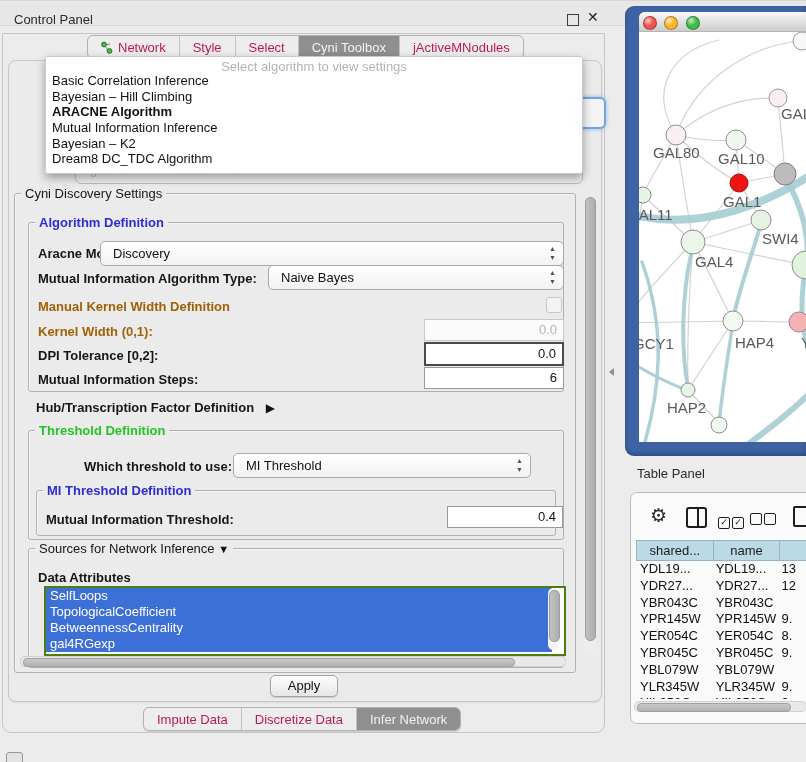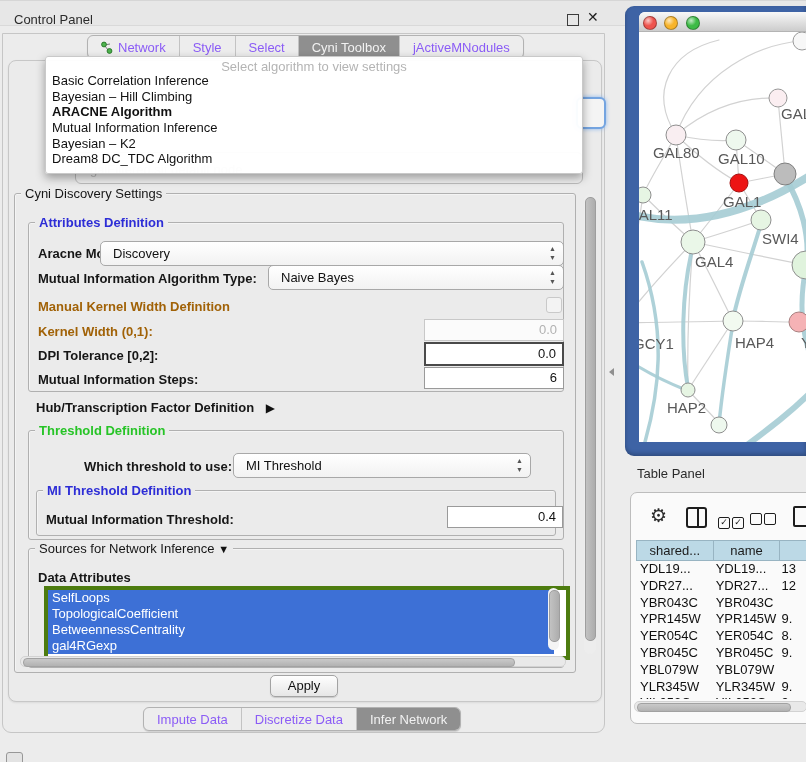--- a/index.html
+++ b/index.html
@@ -9,21 +9,21 @@
   .abs{position:absolute;}
   
   .cp-header{left:0;top:8;width:806px;height:24px;background:#e7e7e7;border-top:1px solid #d6d6d6;border-bottom:1px solid #d9d9d9;}
   .cp-title{left:14px;top:12px;font-size:13px;color:#2b2b2b;}
   .float-btn{left:567px;top:14px;width:10px;height:10px;border:1.5px solid #3c3c3c;background:transparent;}
   .close-btn{left:587px;top:9px;font-size:14px;font-weight:bold;color:#222;}
   .cp-box{left:2px;top:33px;width:601px;height:698px;border:1px solid #c6c6c6;border-radius:0 0 9px 9px;background:#ececec;}
   .inner-box{left:8px;top:60px;width:592px;height:640px;border:1px solid #c7c7c7;border-radius:8px;background:#ebebeb;box-shadow:0 1px 2px rgba(0,0,0,0.08);}
   
   .tabstrip{display:flex;border:1px solid #b2b2b2;border-radius:6px;background:#ededed;overflow:hidden;height:22px;box-shadow:0 1px 1px rgba(0,0,0,0.12);}
-  .tabstrip .tab{display:flex;align-items:center;gap:5px;padding:0 13px;font-size:13px;color:#8b5cf6;border-right:1px solid #c3c3c3;white-space:nowrap;}
+  .tabstrip .tab{display:flex;align-items:center;gap:5px;padding:0 13px;font-size:13px;color:#be185d;border-right:1px solid #c3c3c3;white-space:nowrap;}
   .tabstrip .tab:last-child{border-right:none;}
   .tabstrip .tab.sel{background:#8f8f8f;color:#f2f2f2;}
   .top-tabs{left:87px;top:35px;}
   .bottom-tabs{left:143px;top:707px;}
   
   .popup{left:45px;top:56px;width:536px;height:116px;background:rgba(255,255,255,0.96);
          border:1px solid #c9c9c9;border-radius:3px;box-shadow:0 4px 10px rgba(0,0,0,0.35);z-index:30;}
   .popup-placeholder{width:100%;text-align:center;top:2px;font-size:13px;color:#b4b4b4;}
   .popup-item{height:15.7px;line-height:15.7px;padding-left:3px;font-size:13px;color:#111;white-space:nowrap;}
   .popup-item.sel{font-weight:bold;}
@@ -37,21 +37,21 @@
   .lbl.dis{color:#a16207;}
   .plain{font-size:13px;color:#161616;white-space:nowrap;}
   
   .combo{background:linear-gradient(#ffffff,#f2f2f2);border:1px solid #a8a8a8;border-radius:5px;height:23px;font-size:13px;color:#111;}
   .combo .val{position:absolute;left:12px;top:4px;}
   .combo .stepper{position:absolute;right:7px;top:2px;font-size:7px;line-height:9px;color:#555;text-align:center;}
   .field{background:#fff;border:1px solid #9a9a9a;height:20px;font-size:13px;color:#111;text-align:right;padding-right:6px;line-height:20px;}
   .field.dis{border-color:#c8c8c8;color:#b2b2b2;background:#fbfbfb;}
   .field.focus{border:2px solid #4a4a4a;}
   .checkbox{width:14px;height:14px;border:1px solid #c9c9c9;border-radius:3px;background:#f3f3f3;}
-  .attr-list{background:#fff;border:4px solid #4d7c0f;overflow:hidden;}
+  .attr-list{background:#fff;border:2px solid #4d7c0f;overflow:hidden;}
   .attr-item{height:16px;line-height:16px;background:#3d70d6;color:#fff;font-size:13px;padding-left:4px;margin:0 12px 0 0;}
   .vscroll{background:#ededed;border-radius:6px;}
   .vscroll .thumb{position:absolute;left:1px;width:9px;background:linear-gradient(90deg,#c2c2c2,#adadad);border:1px solid #9e9e9e;border-radius:5px;}
   .hscroll{background:#e9e9e9;border:1px solid #d2d2d2;border-radius:5px;}
   .hscroll .thumb{position:absolute;top:0.5px;height:7px;background:linear-gradient(#c9c9c9,#b2b2b2);border:1px solid #a2a2a2;border-radius:4px;}
   .btn{background:linear-gradient(#fefefe,#e6e6e6);border:1px solid #a3a3a3;border-radius:5px;font-size:13px;color:#111;text-align:center;line-height:20px;box-shadow:0 1px 1px rgba(0,0,0,0.15);}
   .tri{font-size:10px;color:#111;}
   
   .net-frame{left:625px;top:6px;width:181px;height:450px;background:#3e63a5;border-radius:9px 0 0 9px;box-shadow:inset 0 -2px 4px rgba(0,0,0,0.25);}
   .mac-win{left:639px;top:12px;width:167px;height:430px;background:#fff;border-radius:6px 0 0 0;overflow:hidden;}
@@ -130,21 +130,21 @@
 
 <div class="abs vscroll" style="left:584px;top:194px;width:12px;height:460px;">
   <div class="thumb" style="top:3px;height:442px;"></div>
 </div>
 
 <div class="abs grp" style="left:14px;top:193px;width:560px;height:478px;">
   <span class="grp-label plain">Cyni Discovery Settings</span>
 </div>
 
 <div class="abs grp" style="left:28px;top:222px;width:534px;height:168px;">
-  <span class="grp-label" id="algdef-title" style="font-weight: bold; color: rgb(45, 45, 214);">Attributes Definition</span>
+  <span class="grp-label" id="algdef-title" style="font-weight: bold; color: rgb(45, 45, 214);">Algorithm Definition</span>
 </div>
 <div class="abs lbl" style="left:38px;top:246px;">Aracne Mode:</div>
 <div class="abs combo" style="left:100px;top:241px;width:462px;">
   <span class="val">Discovery</span>
   <span class="stepper">▲<br>▼</span>
 </div>
 <div class="abs lbl" style="left:38px;top:271px;">Mutual Information Algorithm Type:</div>
 <div class="abs combo" style="left:268px;top:265px;width:294px;">
   <span class="val">Naive Bayes</span>
   <span class="stepper">▲<br>▼</span>

